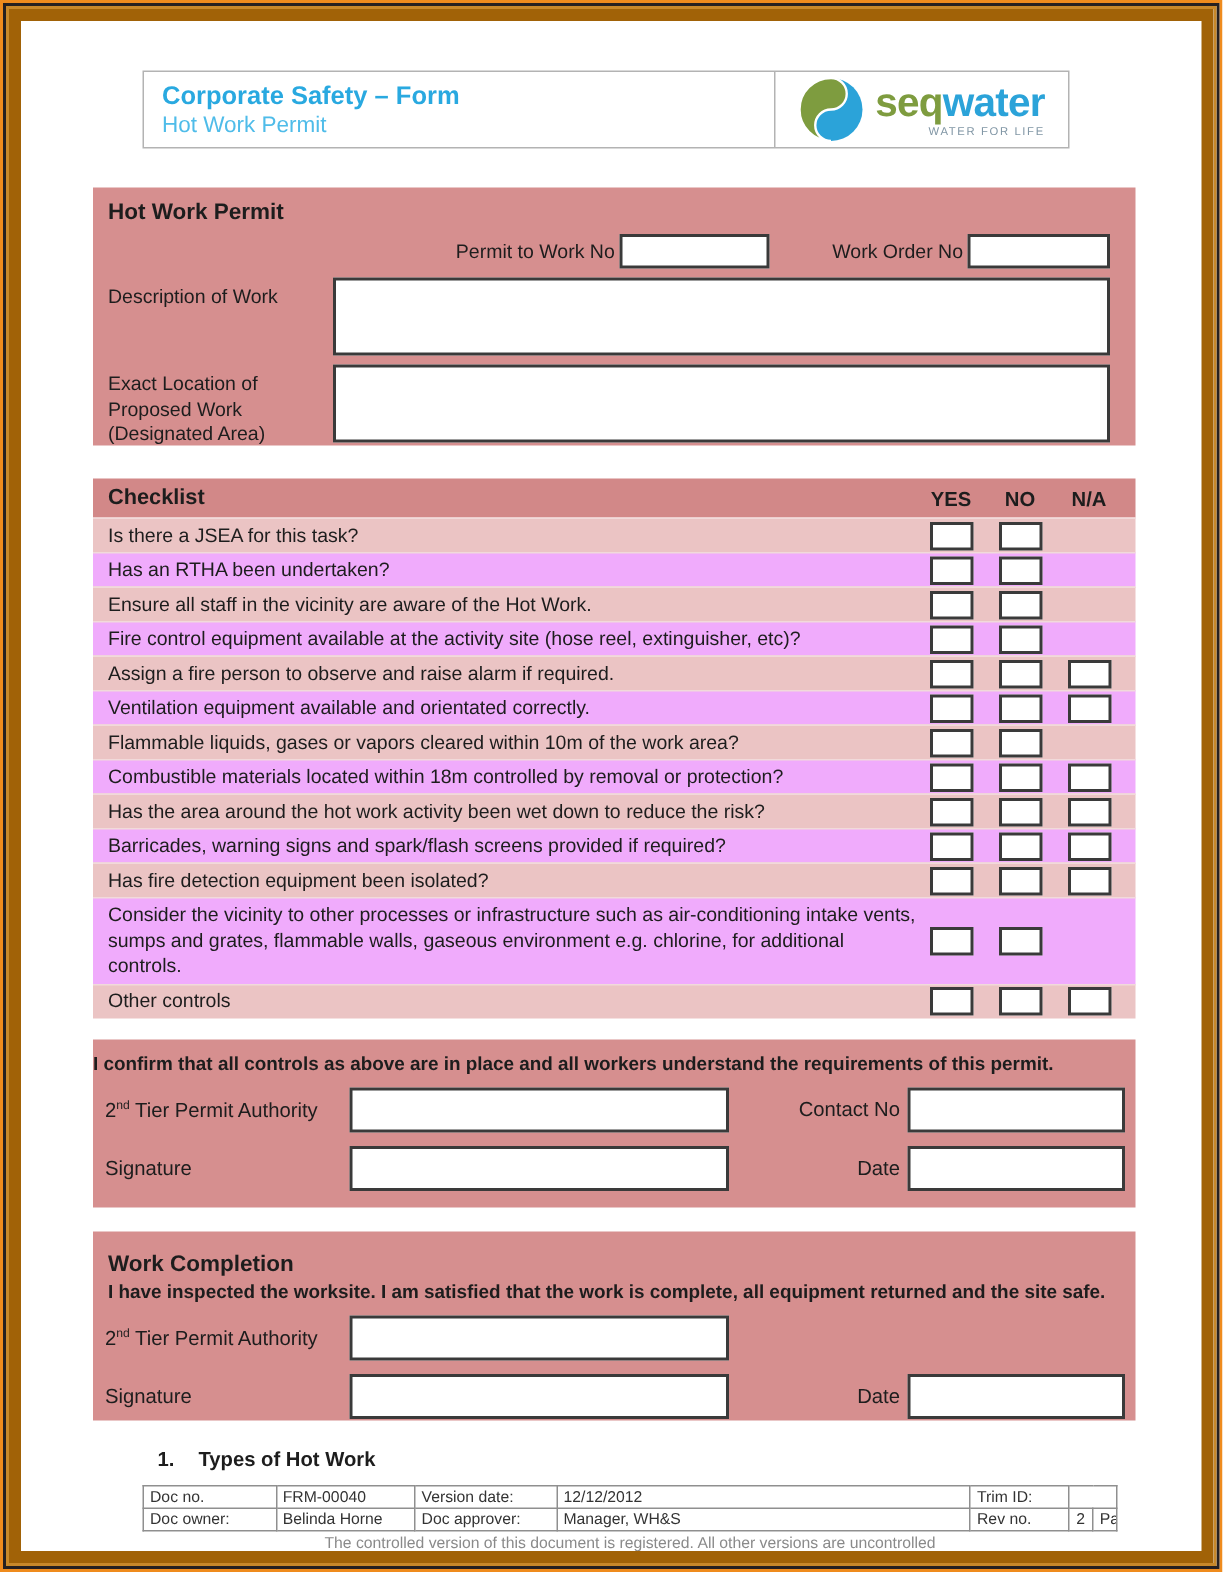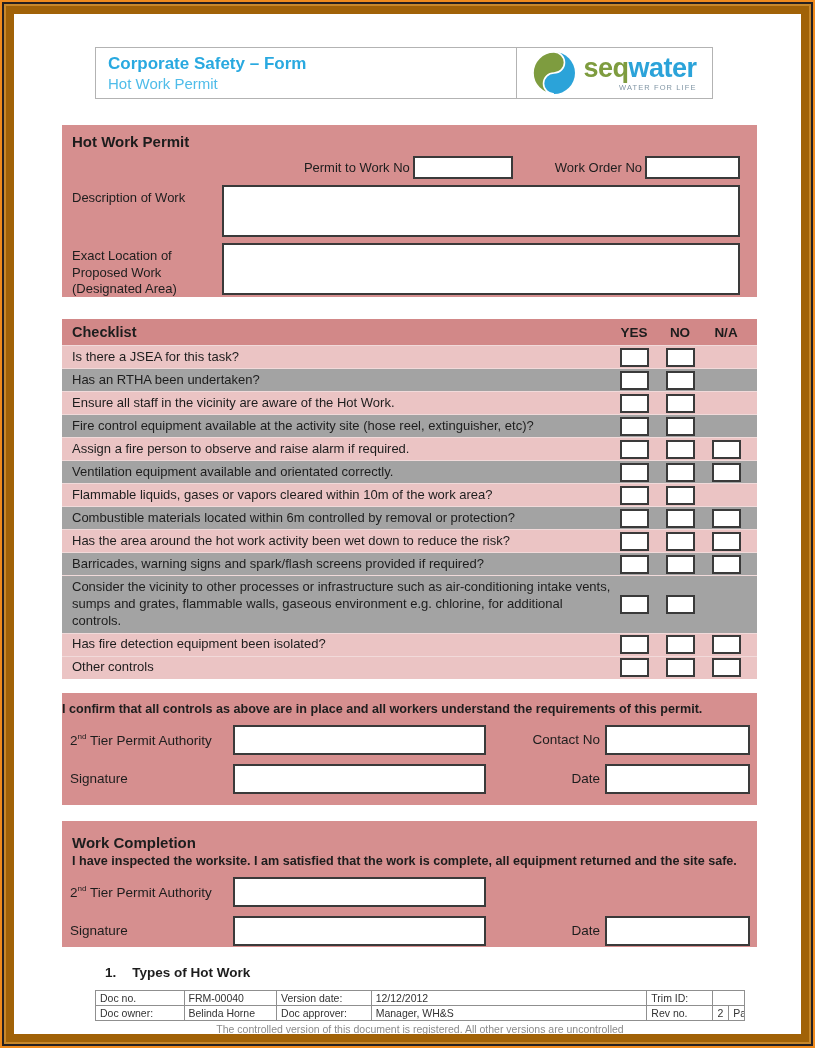--- a/index.html
+++ b/index.html
@@ -45,21 +45,21 @@
   .lbl-col{width:150px;font-size:13px;padding-top:5px;line-height:1.28;}
   .bigbox{flex:1;height:52px;}
 
   
   .checklist{margin:22px 0 0 48px;width:695px;background:transparent;}
   .cl-header{display:flex;align-items:center;height:26px;background:#d28888;font-weight:bold;padding-right:8px;}
   .cl-title{flex:1;padding-left:10px;font-size:14.5px;}
   .cl-col{width:46px;text-align:center;font-size:13.5px;}
   .cl-row{display:flex;align-items:center;min-height:23px;padding-right:8px;border-top:1px solid #f1dada;box-sizing:border-box;}
   .cl-row.light{background:#ebc4c4;}
-  .cl-row.dark{background:#a3a3a3;}
+  .cl-row.dark{background:#f0abfc;}
   .cl-row.tall{padding-top:3px;padding-bottom:3px;}
   .cl-text{flex:1;padding-left:10px;font-size:13px;line-height:1.3;}
   .cl-cell{width:46px;display:flex;justify-content:center;}
   .checkbox{width:25px;height:15px;border:2px solid #3a3a3a;background:#fff;}
 
   
   .confirm{margin:14px 0 0 48px;width:695px;height:112px;padding-top:9px;}
   .confirm-text{text-align:left;font-weight:bold;font-size:12.6px;}
   .sig-row{display:flex;align-items:center;margin-top:9px;padding:0 7px 0 8px;}
   .lbl-col2{width:163px;font-size:13.5px;}
@@ -203,21 +203,21 @@
                 <div class="cl-text">Flammable liquids, gases or vapors cleared within 10m of the work area?</div>
                 <div class="cl-cell">
                   <div class="checkbox"></div>
                 </div>
                 <div class="cl-cell">
                   <div class="checkbox"></div>
                 </div>
                 <div class="cl-cell"></div>
               </div>
               <div class="cl-row dark">
-                <div class="cl-text">Combustible materials located within 6m controlled by removal or protection?</div>
+                <div class="cl-text">Combustible materials located within 18m controlled by removal or protection?</div>
                 <div class="cl-cell">
                   <div class="checkbox"></div>
                 </div>
                 <div class="cl-cell">
                   <div class="checkbox"></div>
                 </div>
                 <div class="cl-cell">
                   <div class="checkbox"></div>
                 </div>
               </div>
@@ -228,51 +228,51 @@
                 </div>
                 <div class="cl-cell">
                   <div class="checkbox"></div>
                 </div>
                 <div class="cl-cell">
                   <div class="checkbox"></div>
                 </div>
               </div>
               <div class="cl-row dark">
                 <div class="cl-text">Barricades, warning signs and spark/flash screens provided if required?</div>
+                <div class="cl-cell">
+                  <div class="checkbox"></div>
+                </div>
+                <div class="cl-cell">
+                  <div class="checkbox"></div>
+                </div>
+                <div class="cl-cell">
+                  <div class="checkbox"></div>
+                </div>
+              </div>
+              <div class="cl-row light">
+                <div class="cl-text">Has fire detection equipment been isolated?</div>
                 <div class="cl-cell">
                   <div class="checkbox"></div>
                 </div>
                 <div class="cl-cell">
                   <div class="checkbox"></div>
                 </div>
                 <div class="cl-cell">
                   <div class="checkbox"></div>
                 </div>
               </div>
               <div class="cl-row dark tall">
                 <div class="cl-text">Consider the vicinity to other processes or infrastructure such as air-conditioning intake vents, sumps and grates, flammable walls, gaseous environment e.g. chlorine, for additional controls.</div>
                 <div class="cl-cell">
                   <div class="checkbox"></div>
                 </div>
                 <div class="cl-cell">
                   <div class="checkbox"></div>
                 </div>
                 <div class="cl-cell"></div>
-              </div>
-              <div class="cl-row light">
-                <div class="cl-text">Has fire detection equipment been isolated?</div>
-                <div class="cl-cell">
-                  <div class="checkbox"></div>
-                </div>
-                <div class="cl-cell">
-                  <div class="checkbox"></div>
-                </div>
-                <div class="cl-cell">
-                  <div class="checkbox"></div>
-                </div>
               </div>
               <div class="cl-row light">
                 <div class="cl-text">Other controls</div>
                 <div class="cl-cell">
                   <div class="checkbox"></div>
                 </div>
                 <div class="cl-cell">
                   <div class="checkbox"></div>
                 </div>
                 <div class="cl-cell">

